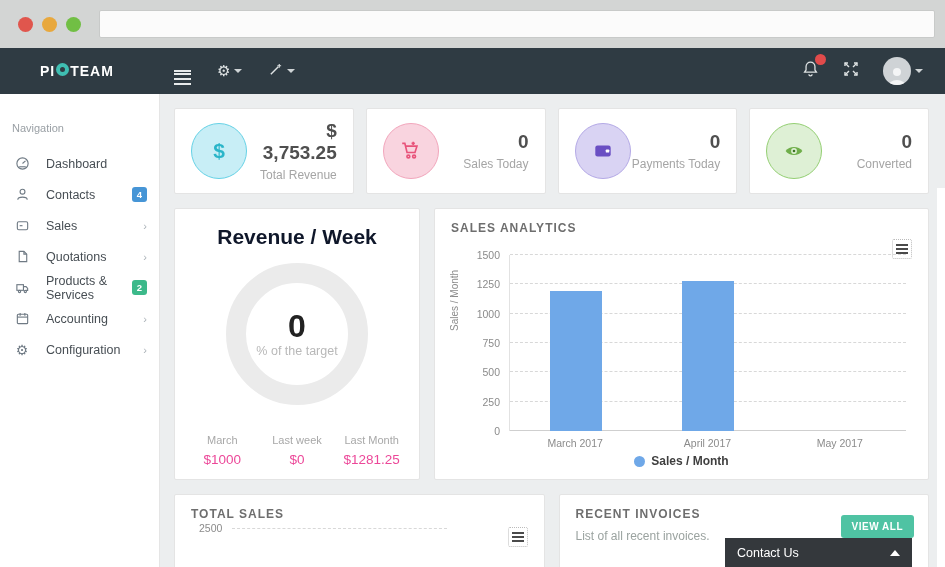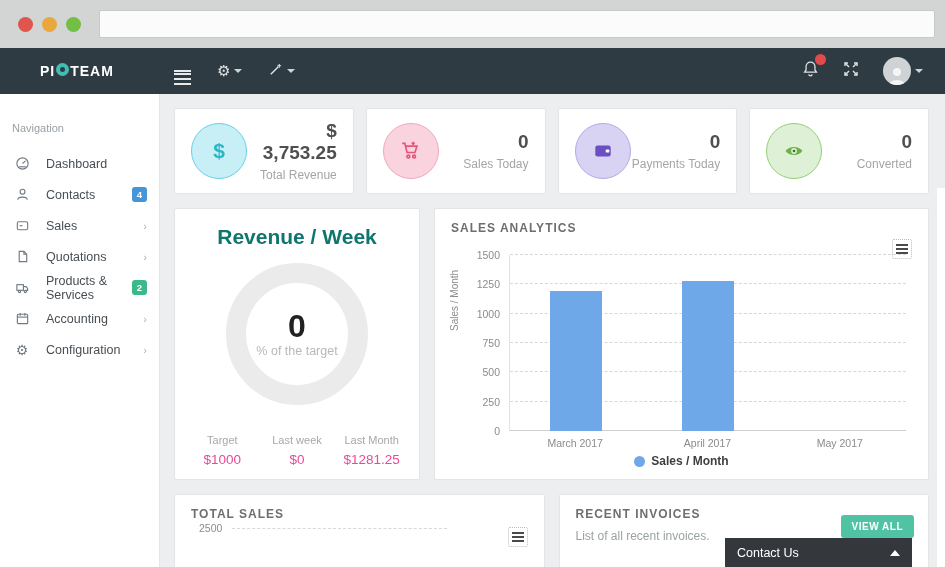--- a/index.html
+++ b/index.html
@@ -48,21 +48,21 @@
   .stats-row { display:flex; gap:12px; }
   .stat-card { flex:1; height:86px; display:flex; align-items:center; padding:0 16px; }
   .stat-circle { width:56px; height:56px; border-radius:50%; display:flex; align-items:center; justify-content:center; flex-shrink:0; }
   .stat-right { margin-left:auto; text-align:right; }
   .stat-value { font-size:19px; font-weight:bold; color:#4f4f4f; }
   .stat-label { font-size:12px; color:#a5a5a5; margin-top:4px; }
 
   
   .row2 { display:flex; gap:14px; margin-top:14px; }
   .gauge-card { width:246px; height:272px; display:flex; flex-direction:column; align-items:center; padding:16px 10px 12px 10px; }
-  .gauge-title { font-size:21px; font-weight:bold; color:#0f766e; }
+  .gauge-title { font-size:21px; font-weight:bold; color:#0f172a; }
   .donut { width:142px; height:142px; border-radius:50%; border:20px solid #ebebeb; margin-top:14px; display:flex; flex-direction:column; align-items:center; justify-content:center; }
   .donut-value { font-size:32px; font-weight:bold; color:#222; line-height:1; }
   .donut-label { font-size:12.5px; color:#b8b8b8; margin-top:2px; }
   .gauge-footer { margin-top:auto; width:100%; display:flex; text-align:center; }
   .gauge-col { flex:1; }
   .gauge-col .g-label { font-size:11px; color:#a8a8a8; }
   .gauge-col .g-value { font-size:13.5px; color:#ec4899; margin-top:6px; }
 
   .analytics-card { flex:1; height:272px; padding:12px 16px; position:relative; }
   .card-title { font-size:12px; font-weight:bold; color:#6e6e6e; letter-spacing:1px; }
@@ -304,21 +304,21 @@
 
     <div class="row2">
       <div class="card gauge-card">
         <div class="gauge-title">Revenue / Week</div>
         <div class="donut">
           <div class="donut-value">0</div>
           <div class="donut-label">% of the target</div>
         </div>
         <div class="gauge-footer">
           <div class="gauge-col">
-            <div class="g-label">Target</div>
+            <div class="g-label">March</div>
             <div class="g-value">$1000</div>
           </div>
           <div class="gauge-col">
             <div class="g-label">Last week</div>
             <div class="g-value">$0</div>
           </div>
           <div class="gauge-col">
             <div class="g-label">Last Month</div>
             <div class="g-value">$1281.25</div>
           </div>

